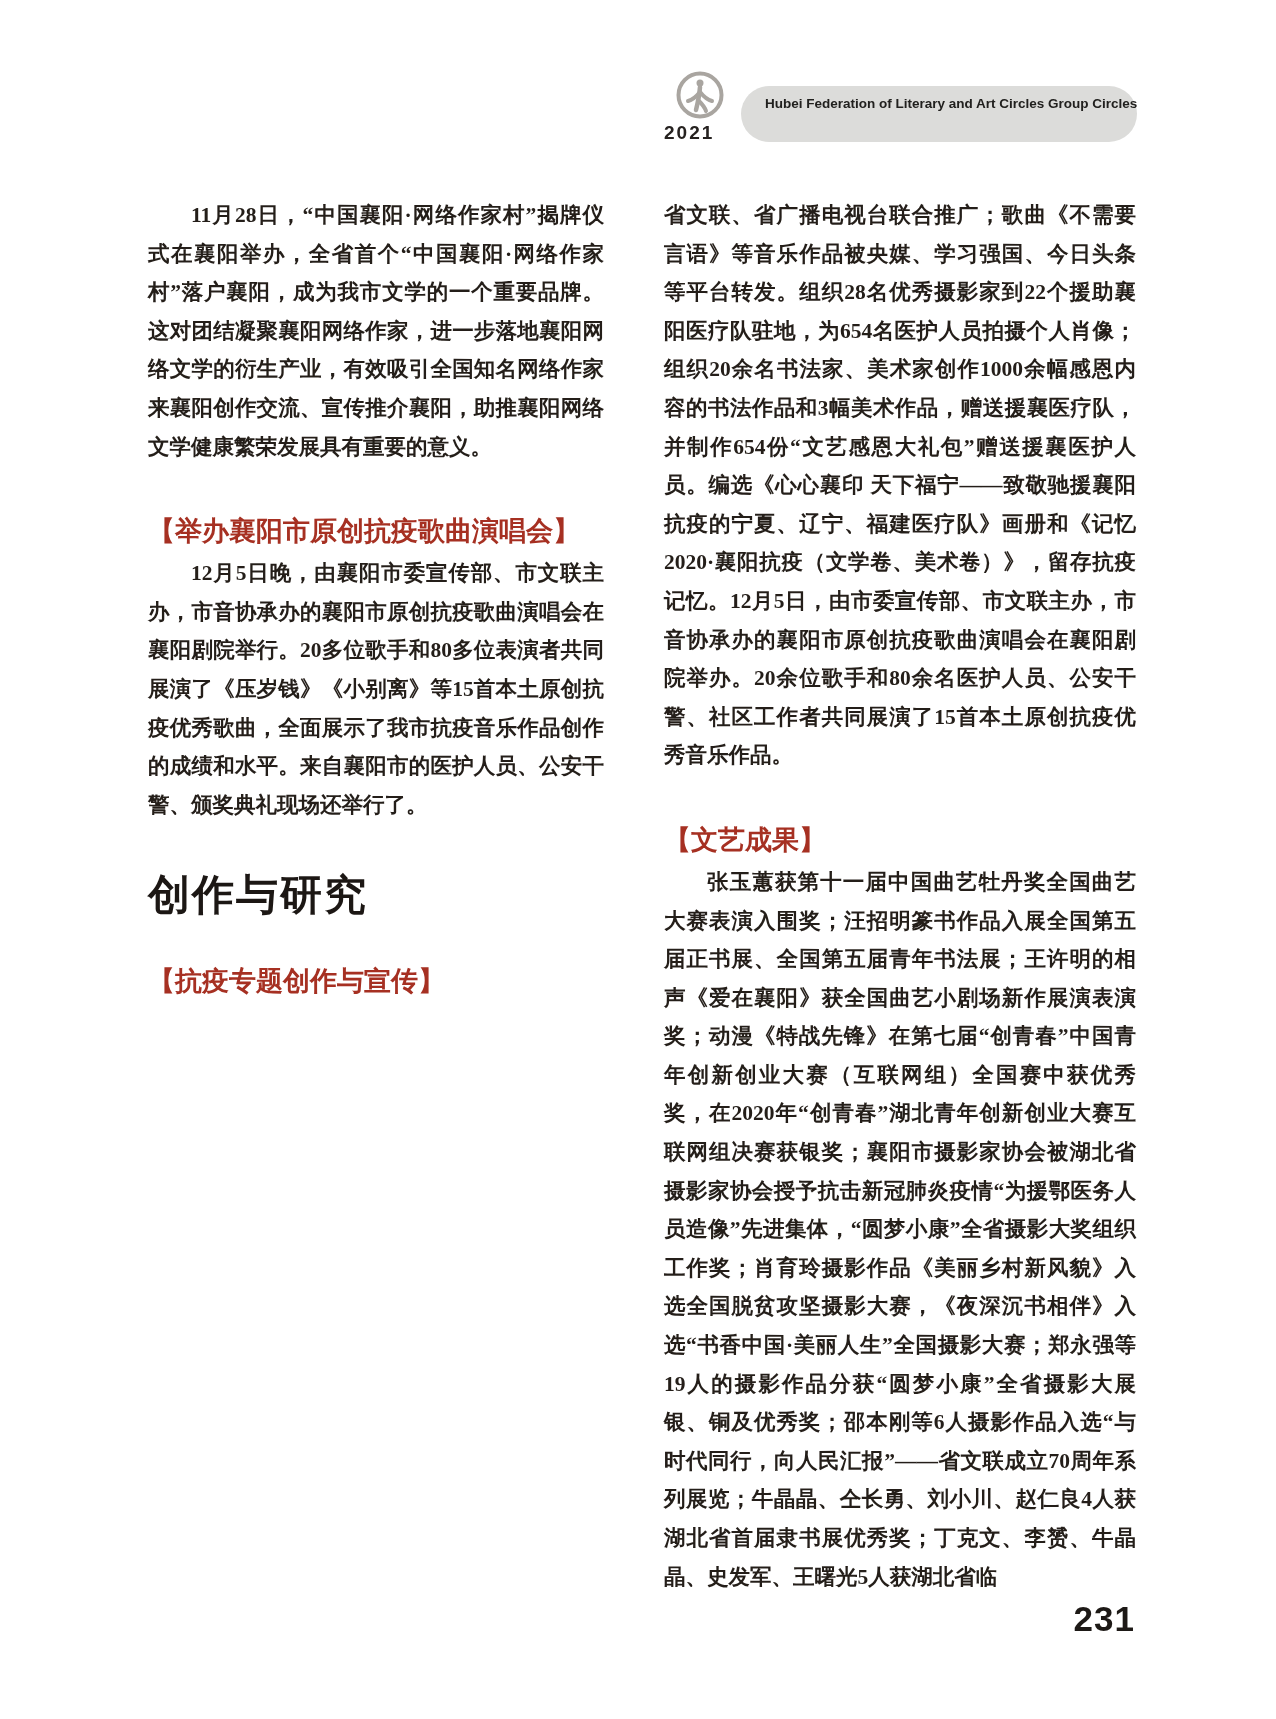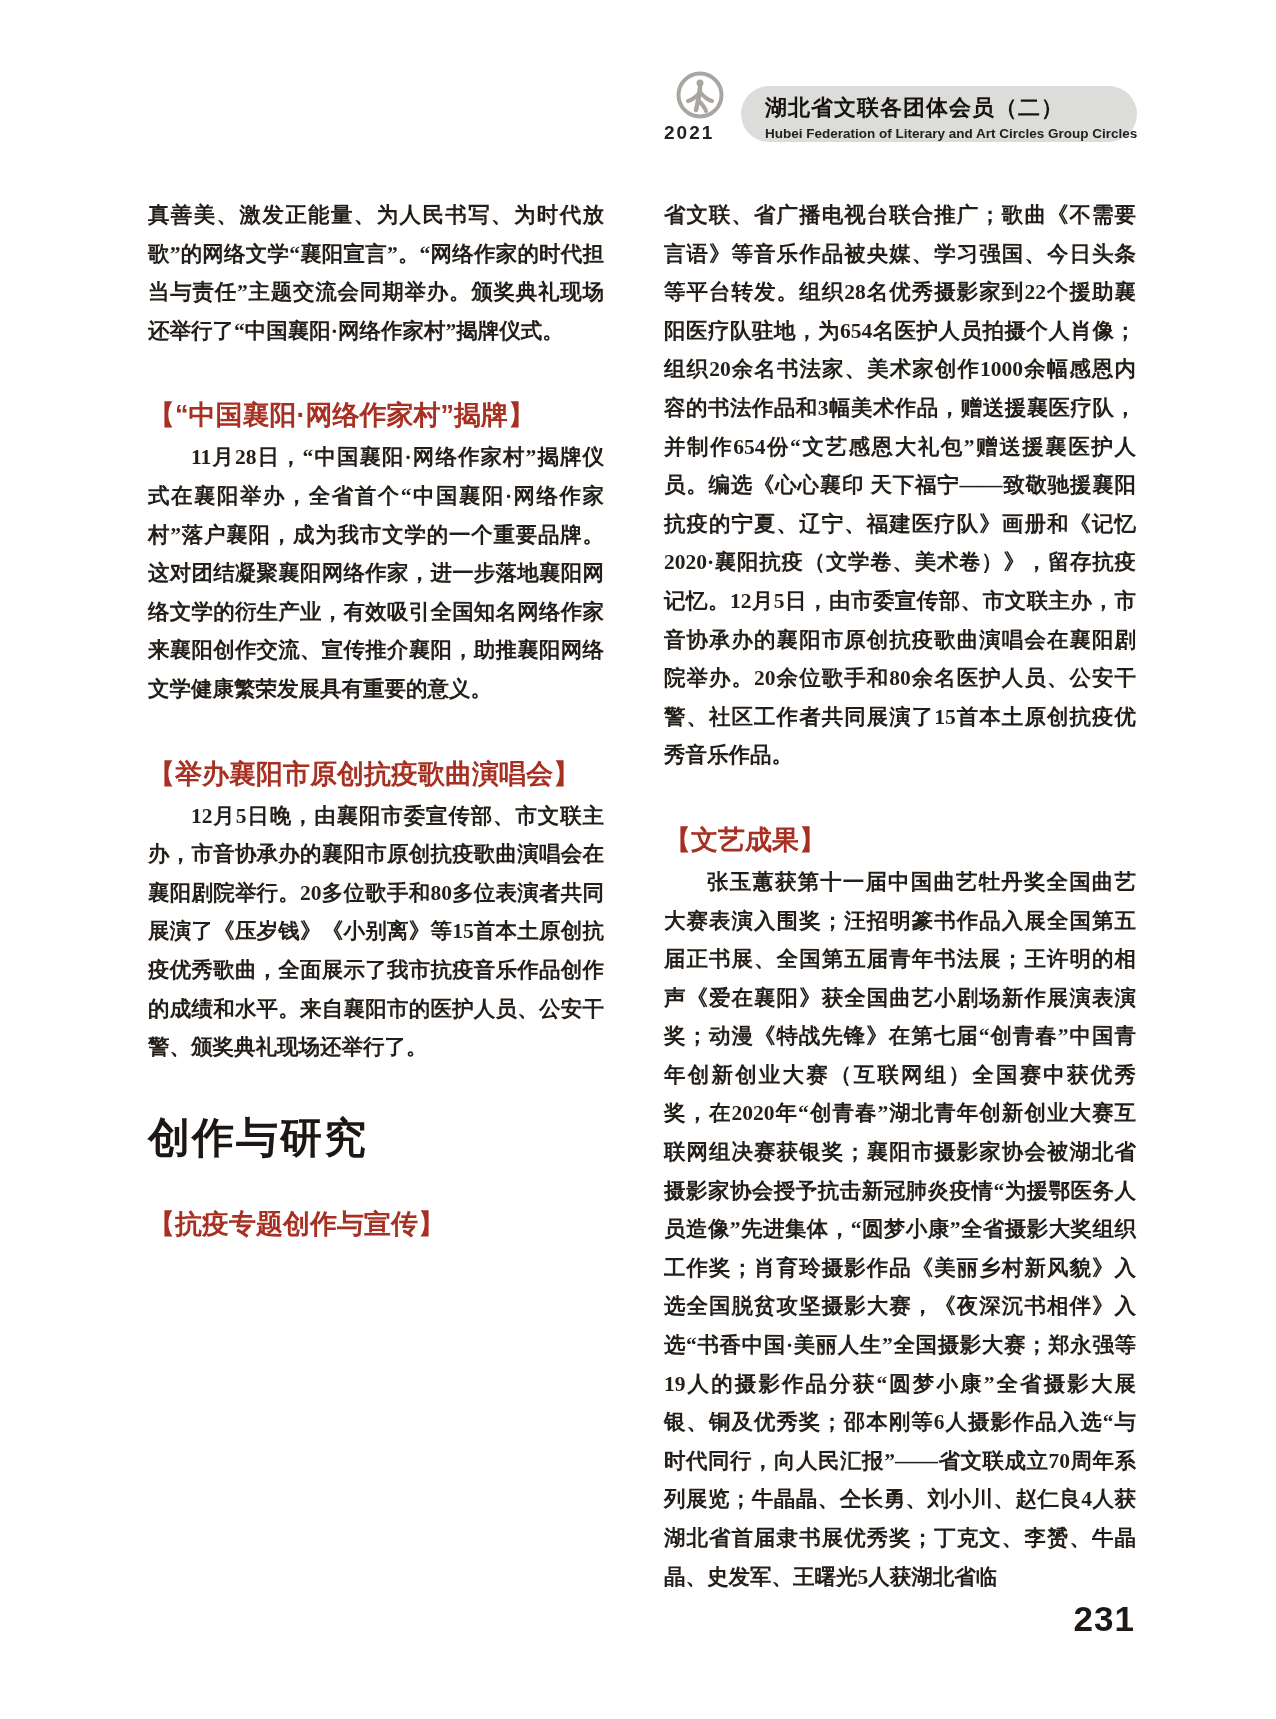--- a/index.html
+++ b/index.html
@@ -78,27 +78,24 @@
       <circle cx="50" cy="26" r="7" fill="#a9a5a0"></circle>
       <path d="M50 34 C49 48 47 60 42 80" fill="none" stroke="#a9a5a0" stroke-width="9" stroke-linecap="round"></path>
       <path d="M50 44 C42 54 34 60 26 62" fill="none" stroke="#a9a5a0" stroke-width="8" stroke-linecap="round"></path>
       <path d="M50 44 C58 54 66 60 74 62" fill="none" stroke="#a9a5a0" stroke-width="8" stroke-linecap="round"></path>
       <path d="M48 62 C56 70 60 76 62 82" fill="none" stroke="#a9a5a0" stroke-width="8" stroke-linecap="round"></path>
     </svg>
     <div class="logo-year">2021</div>
   </div>
 
   <div class="header-bar">
-    <div class="header-cn">湖北省文联各团体会员（二）</div>
     <div class="header-en">Hubei Federation of Literary and Art Circles Group Circles</div>
   </div>
 
   <div class="col col-left">
-    <p class="body">真善美、激发正能量、为人民书写、为时代放歌”的网络文学“襄阳宣言”。“网络作家的时代担当与责任”主题交流会同期举办。颁奖典礼现场还举行了“中国襄阳·网络作家村”揭牌仪式。</p>
-    <h3 class="entry-heading">【“中国襄阳·网络作家村”揭牌】</h3>
     <p class="body indent">11月28日，“中国襄阳·网络作家村”揭牌仪式在襄阳举办，全省首个“中国襄阳·网络作家村”落户襄阳，成为我市文学的一个重要品牌。这对团结凝聚襄阳网络作家，进一步落地襄阳网络文学的衍生产业，有效吸引全国知名网络作家来襄阳创作交流、宣传推介襄阳，助推襄阳网络文学健康繁荣发展具有重要的意义。</p>
     <h3 class="entry-heading">【举办襄阳市原创抗疫歌曲演唱会】</h3>
     <p class="body indent">12月5日晚，由襄阳市委宣传部、市文联主办，市音协承办的襄阳市原创抗疫歌曲演唱会在襄阳剧院举行。20多位歌手和80多位表演者共同展演了《压岁钱》《小别离》等15首本土原创抗疫优秀歌曲，全面展示了我市抗疫音乐作品创作的成绩和水平。来自襄阳市的医护人员、公安干警、颁奖典礼现场还举行了。</p>
     <h2 class="chapter-title">创作与研究</h2>
     <h3 class="entry-heading first-after-title">【抗疫专题创作与宣传】</h3>
   </div>
 
   <div class="col col-right">
     <p class="body">省文联、省广播电视台联合推广；歌曲《不需要言语》等音乐作品被央媒、学习强国、今日头条等平台转发。组织28名优秀摄影家到22个援助襄阳医疗队驻地，为654名医护人员拍摄个人肖像；组织20余名书法家、美术家创作1000余幅感恩内容的书法作品和3幅美术作品，赠送援襄医疗队，并制作654份“文艺感恩大礼包”赠送援襄医护人员。编选《心心襄印 天下福宁——致敬驰援襄阳抗疫的宁夏、辽宁、福建医疗队》画册和《记忆2020·襄阳抗疫（文学卷、美术卷）》，留存抗疫记忆。12月5日，由市委宣传部、市文联主办，市音协承办的襄阳市原创抗疫歌曲演唱会在襄阳剧院举办。20余位歌手和80余名医护人员、公安干警、社区工作者共同展演了15首本土原创抗疫优秀音乐作品。</p>
     <h3 class="entry-heading">【文艺成果】</h3>

